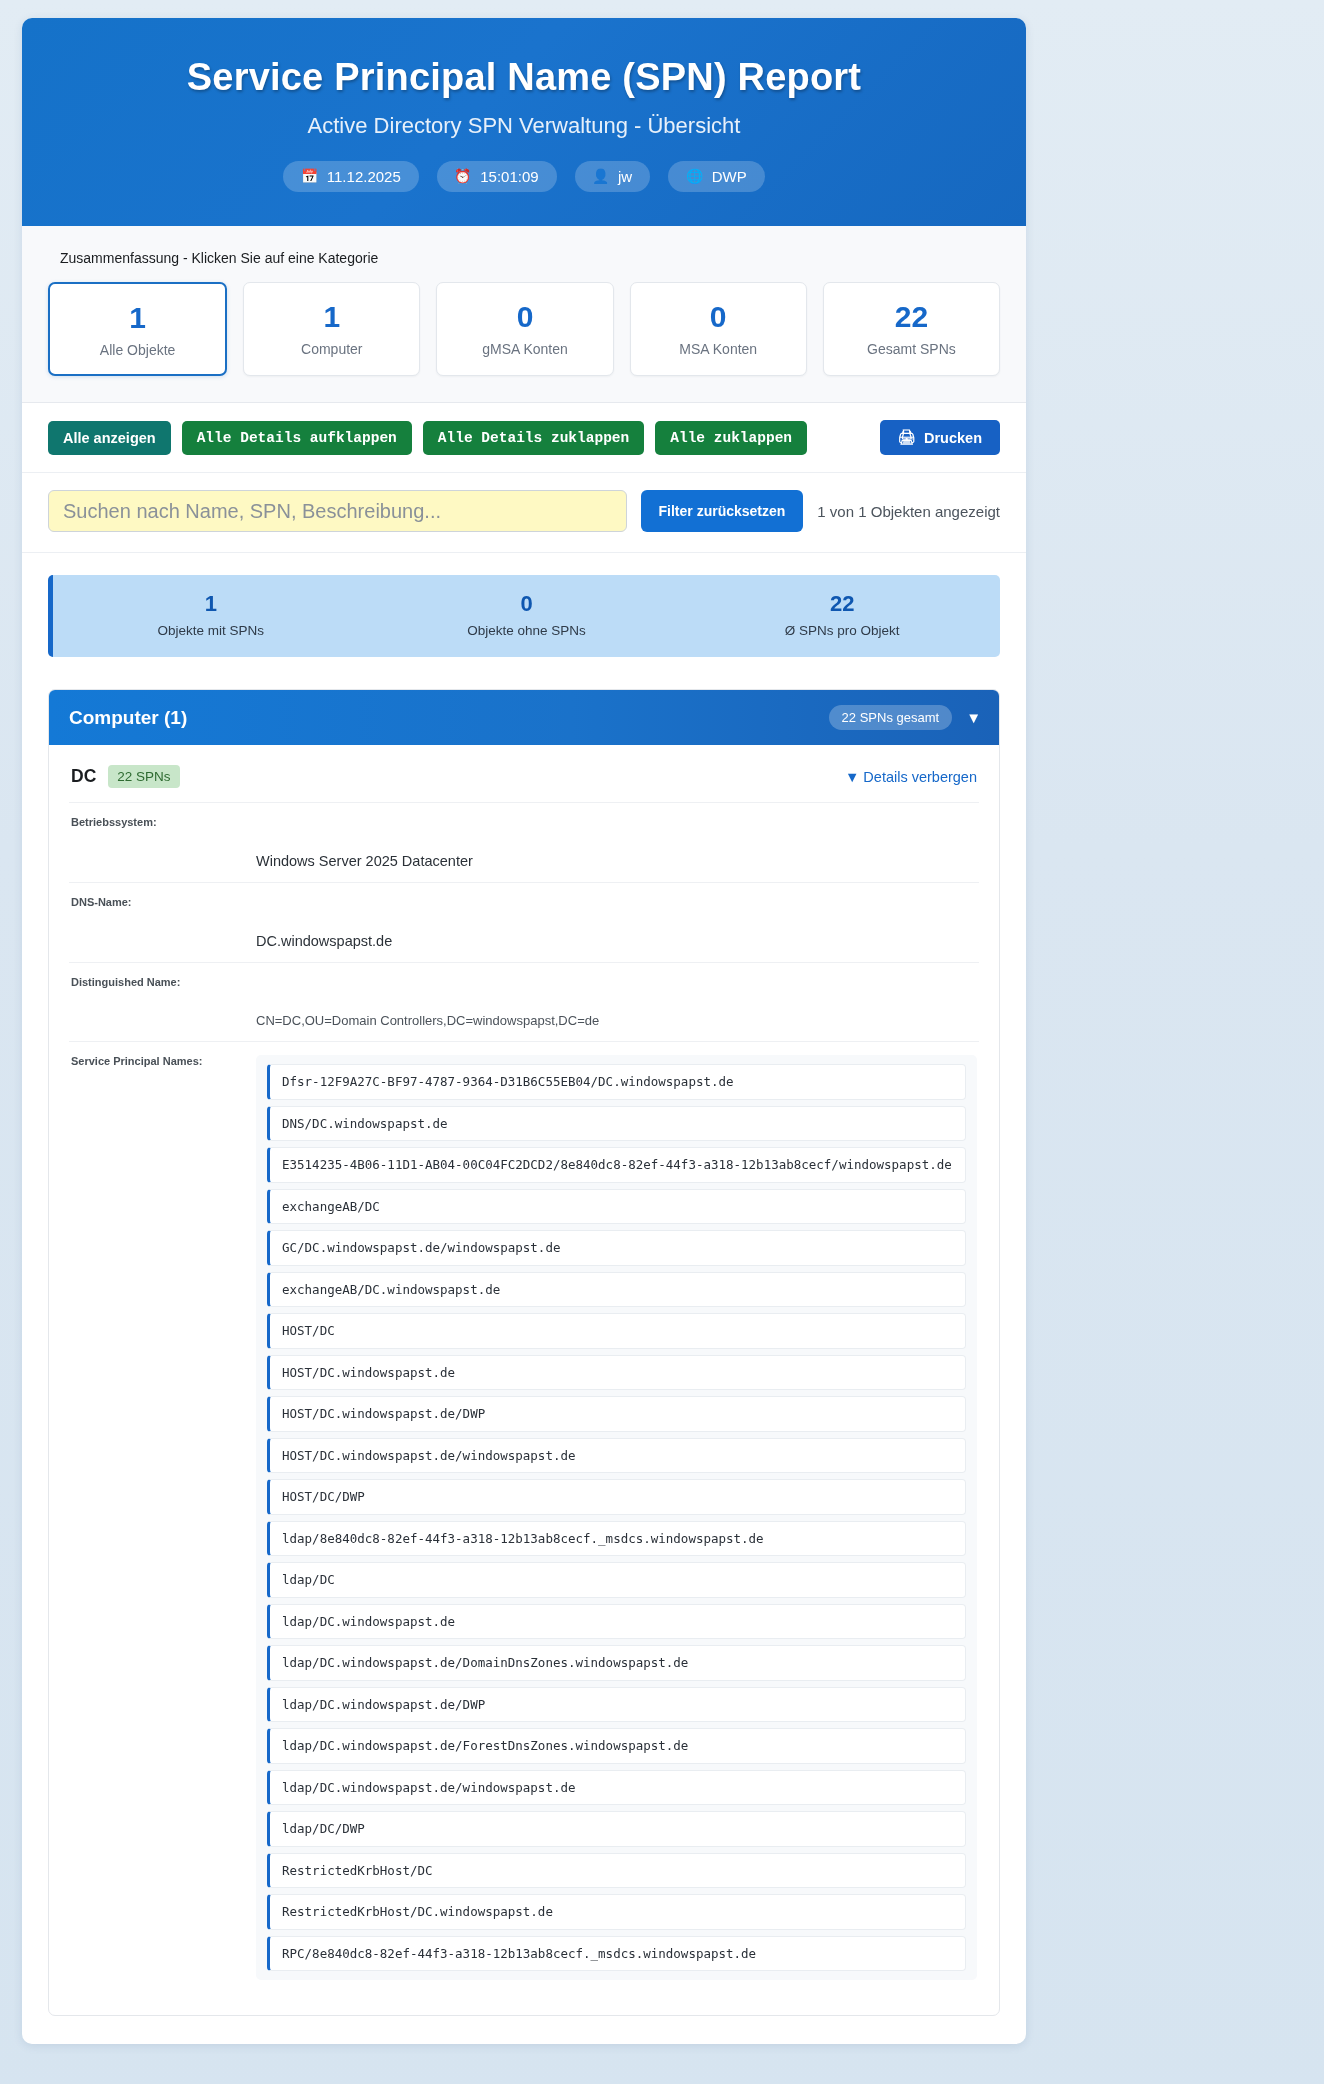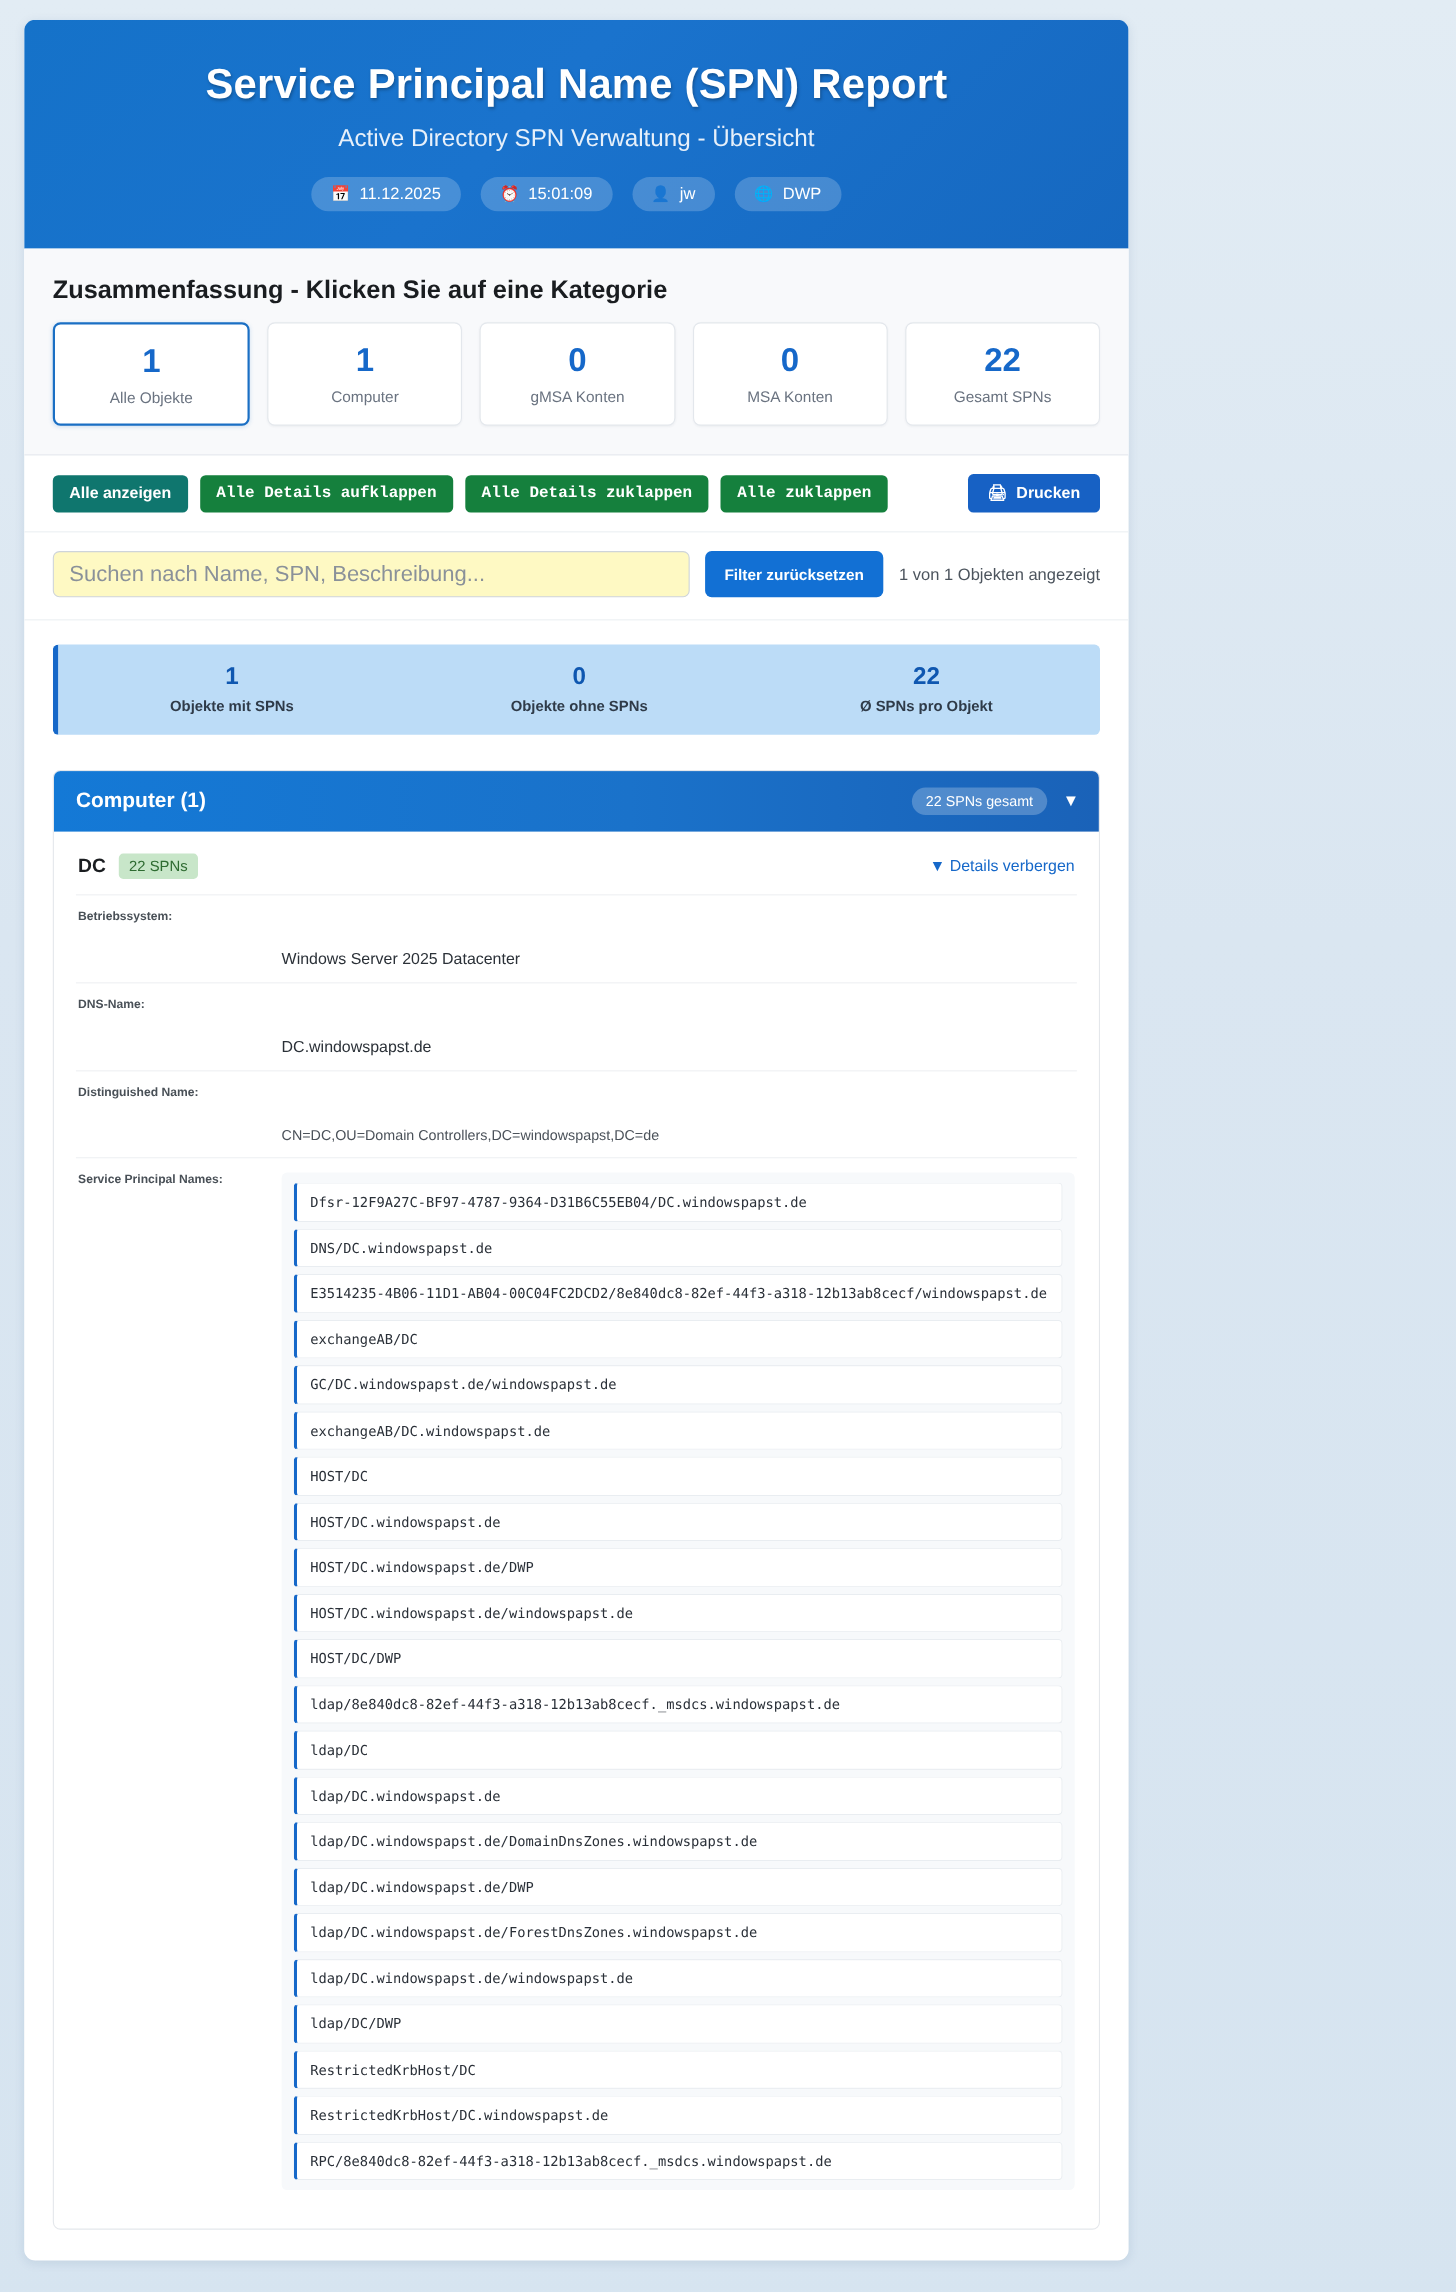--- a/index.html
+++ b/index.html
@@ -64,24 +64,25 @@
   }
   .hdr-badge .gi { font-size: 14px; line-height: 1; }
 
   
   .summary {
     background: #f8f9fb;
     border-bottom: 1px solid #e6e9ee;
     padding: 24px 26px 26px 26px;
   }
   .summary-title {
-    font-size: 23px;
-    font-weight: bold;
+    font-size: 14px;
+    font-weight: normal;
     color: #1a1d20;
     margin-bottom: 16px;
+    margin-left: 12px;
   }
   .cards {
     display: flex;
     gap: 16px;
   }
   .card {
     flex: 1 1 0;
     background: #ffffff;
     border: 1px solid #e3e7ec;
     border-radius: 7px;
@@ -188,21 +189,20 @@
   .stat-num {
     font-size: 22px;
     font-weight: bold;
     color: #0f57b0;
     line-height: 1.1;
   }
   .stat-lbl {
     margin-top: 7px;
     font-size: 13.5px;
     color: #2f3b49;
-    font-weight: bold;
   }
 
   
   .groupwrap { padding: 22px 26px 28px 26px; }
   .group {
     border: 1px solid #e4e7eb;
     border-radius: 7px;
     overflow: hidden;
     background: #fff;
   }

